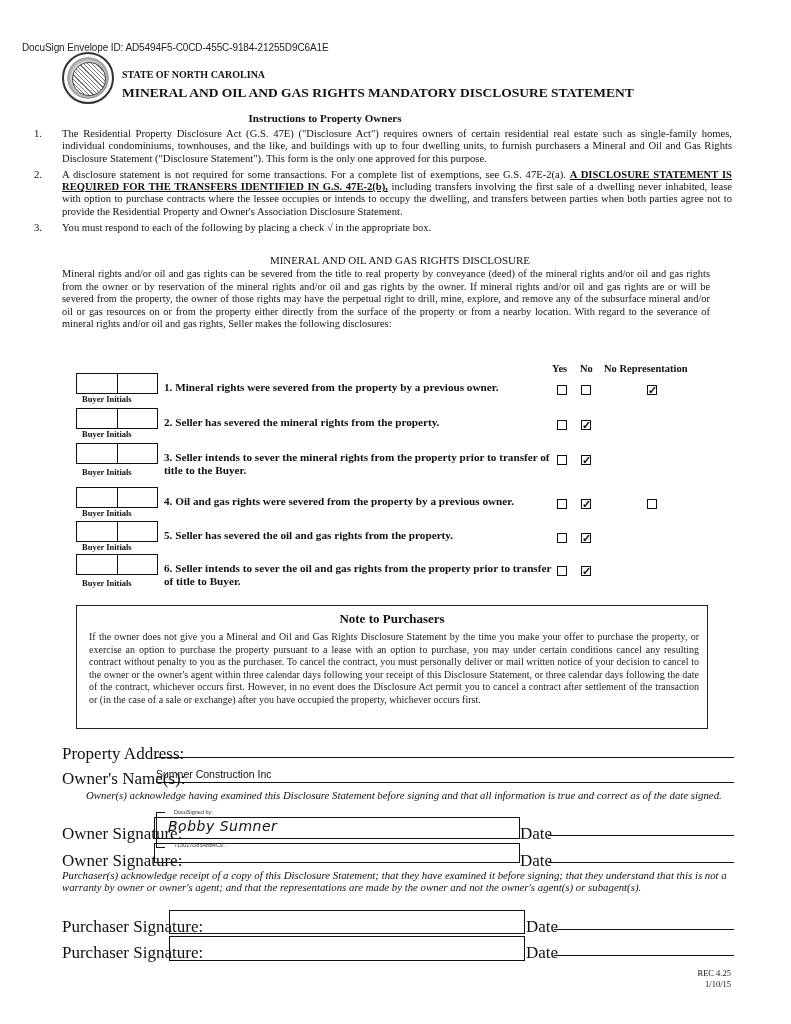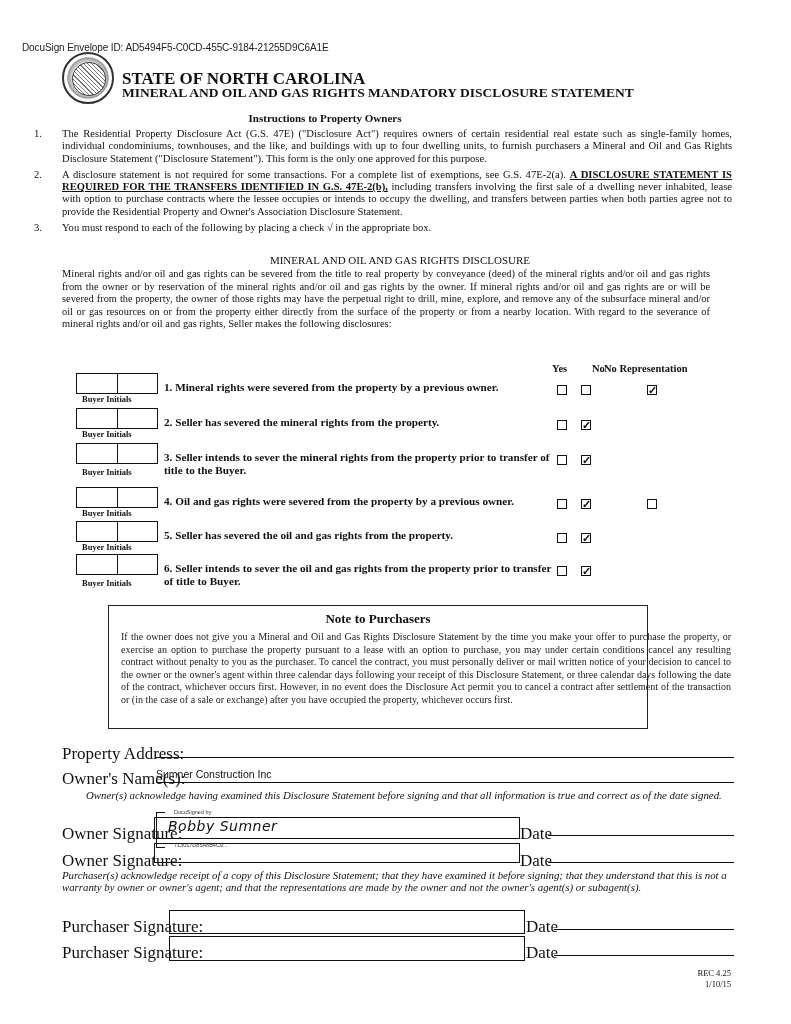--- a/index.html
+++ b/index.html
@@ -4,38 +4,38 @@
 <style>
   html, body { margin: 0; padding: 0; background: #ffffff; }
   body {
     width: 791px; height: 1024px; position: relative; overflow: hidden;
     font-family: "Liberation Serif", "DejaVu Serif", serif; color: #111;
   }
   .abs { position: absolute; }
   .envelope { left: 22px; top: 42px; font-family: "Liberation Sans", "DejaVu Sans", sans-serif; font-size: 10px; color: #222; letter-spacing: -0.1px; }
   .seal { left: 62px; top: 52px; width: 52px; height: 52px; border-radius: 50%; border: 2px solid #333; box-sizing: border-box; background: radial-gradient(circle, #fff 30%, #bbb 32%, #fff 40%, #999 60%, #fff 62%); }
   .seal-inner { position: absolute; left: 8px; top: 8px; width: 32px; height: 32px; border-radius: 50%; border: 1px solid #444; background: repeating-linear-gradient(45deg, #fff 0 2px, #777 2px 3px); }
-  .title1 { left: 122px; top: 69px; font-weight: bold; font-size: 17px; }
+  .title1 { left: 122px; top: 69px; font-weight: bold; font-size: 10px; }
   .title2 { left: 122px; top: 85px; font-weight: bold; font-size: 13.5px; }
   .instr-head { left: 0; width: 650px; top: 112px; text-align: center; font-weight: bold; font-size: 11px; }
   .ol { left: 34px; top: 128px; width: 698px; font-size: 10.6px; line-height: 12.3px; }
   .ol .item { position: relative; padding-left: 28px; margin-bottom: 4px; text-align: justify; }
   .ol .num { position: absolute; left: 0; top: 0; }
   .u { text-decoration: underline; font-weight: bold; }
   .sec-head { left: 0; width: 800px; top: 254px; text-align: center; font-size: 11px; }
   .sec-body { left: 62px; top: 268px; width: 648px; font-size: 10.4px; line-height: 12.6px; font-weight: normal; text-align: justify; }
   .col-head { top: 363px; font-weight: bold; font-size: 10.5px; }
   .row { position: absolute; left: 76px; width: 640px; }
   .initials { position: absolute; left: 0; top: 0; width: 82px; height: 21px; border: 1.5px solid #111; box-sizing: border-box; display: flex; }
   .initials .cell { flex: 1; }
   .initials .cell:first-child { border-right: 1.5px solid #111; }
   .init-label { position: absolute; left: 6px; top: 21px; font-size: 8.5px; font-weight: bold; }
   .q { position: absolute; left: 88px; top: 8px; width: 390px; font-size: 11.2px; line-height: 13px; font-weight: bold; }
   .cb { position: absolute; width: 10px; height: 10px; border: 1.5px solid #111; box-sizing: border-box; font-size: 11px; line-height: 8px; text-align: center; font-weight: bold; }
-  .note { left: 76px; top: 605px; width: 540px; height: 124px; border: 1.3px solid #222; box-sizing: border-box; margin-left: 32px; }
+  .note { left: 76px; top: 605px; width: 632px; height: 124px; border: 1.3px solid #222; box-sizing: border-box; }
   .note-title { position: absolute; left: 0; width: 100%; top: 5px; text-align: center; font-weight: bold; font-size: 13px; }
   .note-body { position: absolute; left: 12px; top: 25px; width: 610px; font-size: 10px; line-height: 12.6px; text-align: justify; color: #222; }
   .lbl { font-size: 17px; }
   .line { position: absolute; border-bottom: 1.2px solid #111; }
   .ack { left: 62px; width: 672px; font-style: italic; font-size: 10.8px; line-height: 12.4px; }
   .sigbox { position: absolute; border: 1.5px solid #111; box-sizing: border-box; height: 22px; }
   .signature { position: absolute; font-family: "DejaVu Sans", sans-serif; font-style: italic; font-size: 14px; color: #111; letter-spacing: 0.5px; }
   .ds-tag { position: absolute; font-family: "Liberation Sans", sans-serif; font-size: 5.5px; color: #333; }
   .bracket { position: absolute; border-left: 1.2px solid #111; border-top: 1.2px solid #111; border-bottom: 1.2px solid #111; width: 8px; }
   .footer { right: 60px; text-align: right; font-size: 8.5px; line-height: 11px; }
@@ -64,21 +64,21 @@
   <div class="item">
     <span class="num">3.</span>
     <span>You must respond to each of the following by placing a check √ in the appropriate box.</span>
   </div>
 </div>
 
 <div class="abs sec-head">MINERAL AND OIL AND GAS RIGHTS DISCLOSURE</div>
 <div class="abs sec-body">Mineral rights and/or oil and gas rights can be severed from the title to real property by conveyance (deed) of the mineral rights and/or oil and gas rights from the owner or by reservation of the mineral rights and/or oil and gas rights by the owner. If mineral rights and/or oil and gas rights are or will be severed from the property, the owner of those rights may have the perpetual right to drill, mine, explore, and remove any of the subsurface mineral and/or oil or gas resources on or from the property either directly from the surface of the property or from a nearby location. With regard to the severance of mineral rights and/or oil and gas rights, Seller makes the following disclosures:</div>
 
 <div class="abs col-head" style="left:552px;">Yes</div>
-<div class="abs col-head" style="left:580px;margin-left:12px;">No</div>
+<div class="abs col-head" style="left:580px;">No</div>
 <div class="abs col-head" style="left:604px;">No Representation</div>
 
 <div class="row" style="top:373px;">
   <div class="initials">
       <div class="cell"></div>
       <div class="cell"></div>
     </div>
   <div class="init-label">Buyer Initials</div>
   <div class="q">1. Mineral rights were severed from the property by a previous owner.</div>
   <div class="cb" style="left:481px;top:12px;"></div>

